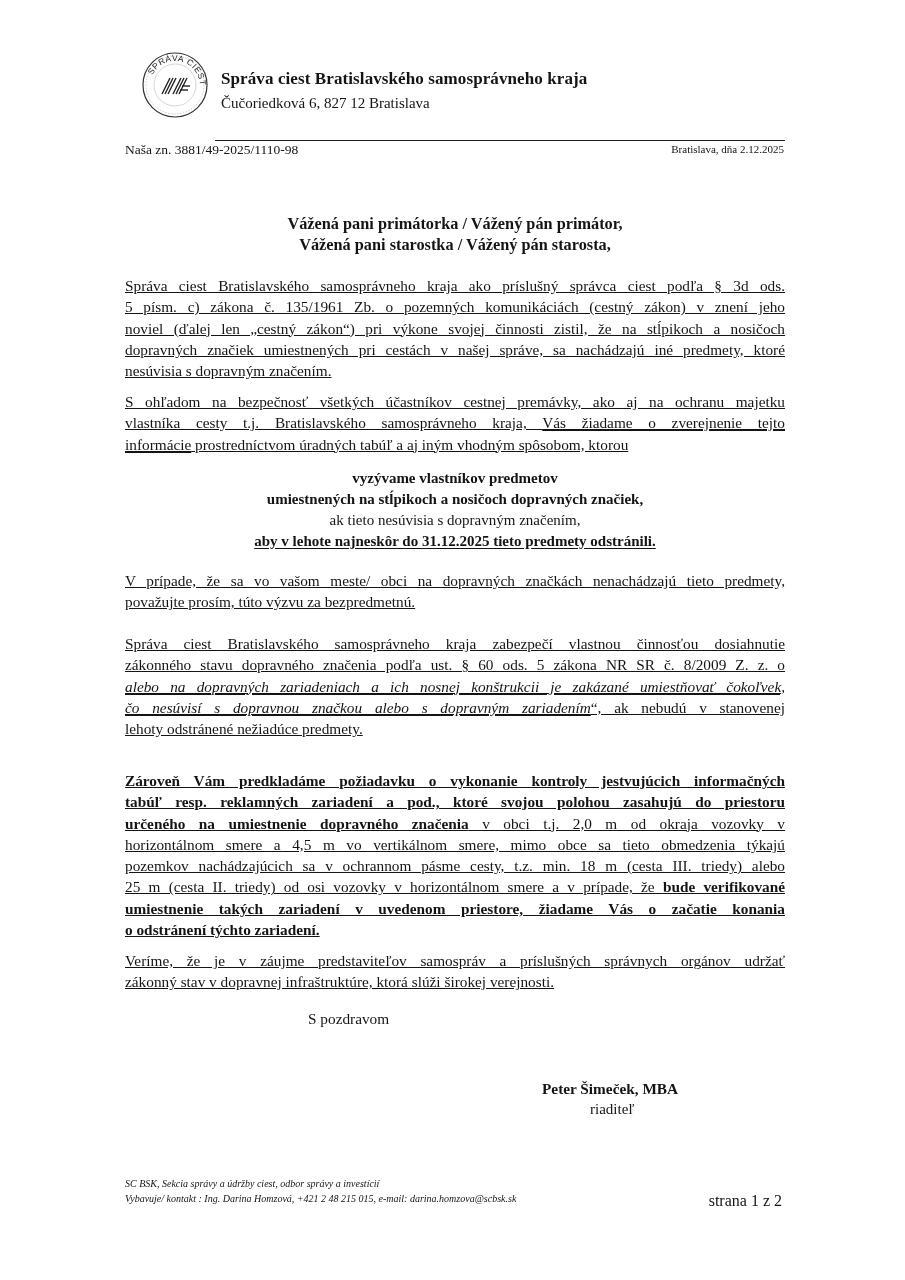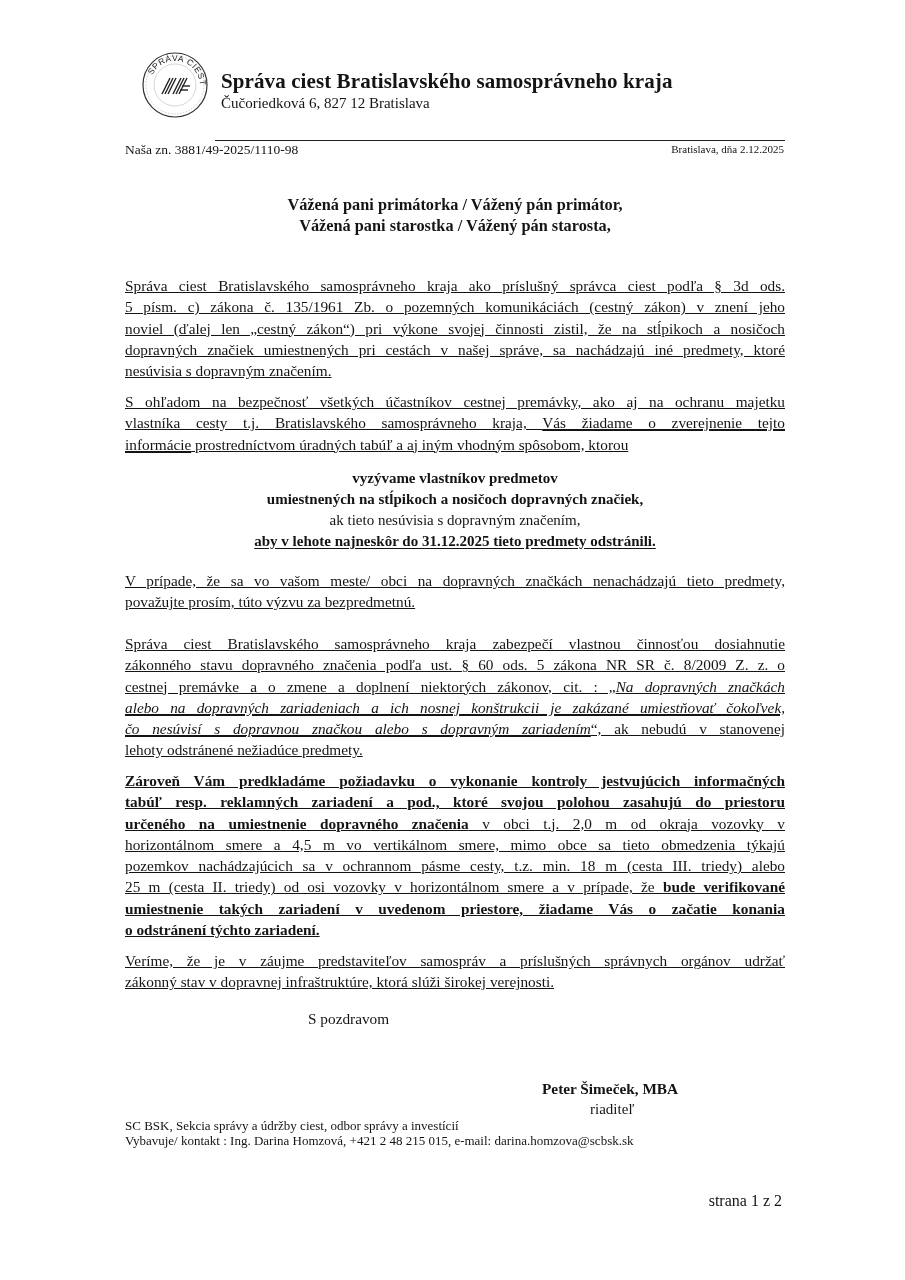--- a/index.html
+++ b/index.html
@@ -1,38 +1,38 @@
 <!DOCTYPE html>
 <html><head>
 <meta charset="utf-8">
 <style>
   html, body { margin: 0; padding: 0; background: #ffffff; }
   body { width: 905px; height: 1280px; position: relative; overflow: hidden;
          font-family: "Liberation Serif", "DejaVu Serif", serif; color: #141414; }
   .abs { position: absolute; }
   .logo { left: 140px; top: 50px; width: 70px; height: 70px; }
-  .org-name { left: 221px; top: 69px; font-size: 21px; font-weight: bold; white-space: nowrap; letter-spacing: 0.1px; text-align: center; }
+  .org-name { left: 221px; top: 69px; font-size: 17px; font-weight: bold; white-space: nowrap; letter-spacing: 0.1px; text-align: center; }
   .org-addr { left: 221px; top: 95px; font-size: 15px; white-space: nowrap; }
   .rule { left: 215px; top: 140px; width: 570px; height: 0; border-top: 1.3px solid #222; }
   .ref { left: 125px; top: 142px; font-size: 13.5px; white-space: nowrap; }
   .date { right: 121px; top: 143px; font-size: 11px; white-space: nowrap; }
-  .salutation { left: 120px; width: 670px; top: 194px; text-align: center; font-weight: bold; font-size: 16.3px; line-height: 21px; }
+  .salutation { left: 120px; width: 670px; top: 213px; text-align: center; font-weight: bold; font-size: 16.3px; line-height: 21px; }
   .para { left: 125px; width: 660px; font-size: 15.3px; line-height: 21.3px; text-align: justify; }
   .para .ln { display: block; white-space: nowrap; text-align-last: justify; text-decoration: underline; }
   .para .ln.last { text-align-last: left; }
   .center-block { left: 120px; width: 670px; top: 468px; text-align: center; font-size: 15px; line-height: 21px; }
   .center-block .b { font-weight: bold; display: block; }
   .center-block .n { display: block; }
   u { text-decoration: underline; text-underline-offset: 2px; }
   i { font-style: italic; }
   .b { font-weight: bold; }
   .closing { left: 308px; top: 1010px; font-size: 15.3px; }
   .sig-name { left: 542px; top: 1080px; font-size: 15.3px; font-weight: bold; white-space: nowrap; text-align: right; }
   .sig-title { left: 590px; top: 1101px; font-size: 15px; white-space: nowrap; }
-  .footer { left: 125px; top: 1118px; font-size: 13px; line-height: 15px; white-space: nowrap; }
+  .footer { left: 125px; top: 1176px; font-size: 10px; line-height: 15px; white-space: nowrap; font-style: italic; }
   .pagenum { right: 123px; top: 1172px; font-size: 16px; white-space: nowrap; margin-top: 20px; }
 </style>
 </head>
 <body>
 
 <div class="abs logo">
   <svg width="70" height="70" viewBox="0 0 70 70">
     <defs>
       <path id="arcTop" d="M 10 36 A 25 25 0 0 1 60 36"></path>
     </defs>
@@ -87,21 +87,20 @@
 </div>
 
 <div class="abs para" style="top:570px">
   <span class="ln">V prípade, že sa vo vašom meste/ obci  na dopravných  značkách nenachádzajú tieto predmety,</span>
   <span class="ln last">považujte prosím, túto výzvu za bezpredmetnú.</span>
 </div>
 
 <div class="abs para" style="top:633px">
   <span class="ln">Správa ciest Bratislavského samosprávneho kraja zabezpečí vlastnou činnosťou dosiahnutie</span>
   <span class="ln">zákonného stavu dopravného značenia podľa ust. § 60 ods. 5 zákona NR SR  č. 8/2009 Z. z. o</span>
-  <span class="ln"><span>cestnej premávke a o zmene a doplnení niektorých zákonov, cit.  : „</span><i>Na dopravných značkách</i></span>
   <span class="ln"><i><u>alebo na dopravných zariadeniach a ich nosnej konštrukcii je zakázané umiestňovať čokoľvek,</u></i></span>
   <span class="ln"><i><u>čo nesúvisí s dopravnou značkou alebo s dopravným zariadením</u></i><span>“, ak nebudú v stanovenej</span></span>
   <span class="ln last">lehoty odstránené nežiadúce predmety.</span>
 </div>
 
 <div class="abs para" style="top:770px">
   <span class="ln b">Zároveň Vám predkladáme požiadavku o  vykonanie kontroly jestvujúcich informačných</span>
   <span class="ln b">tabúľ resp. reklamných zariadení  a pod., ktoré svojou polohou zasahujú do priestoru</span>
   <span class="ln"><span class="b">určeného na umiestnenie dopravného značenia</span><span>  v obci  t.j.  2,0 m  od okraja vozovky v</span></span>
   <span class="ln">horizontálnom smere  a 4,5 m vo vertikálnom smere, mimo obce sa tieto obmedzenia týkajú</span>

